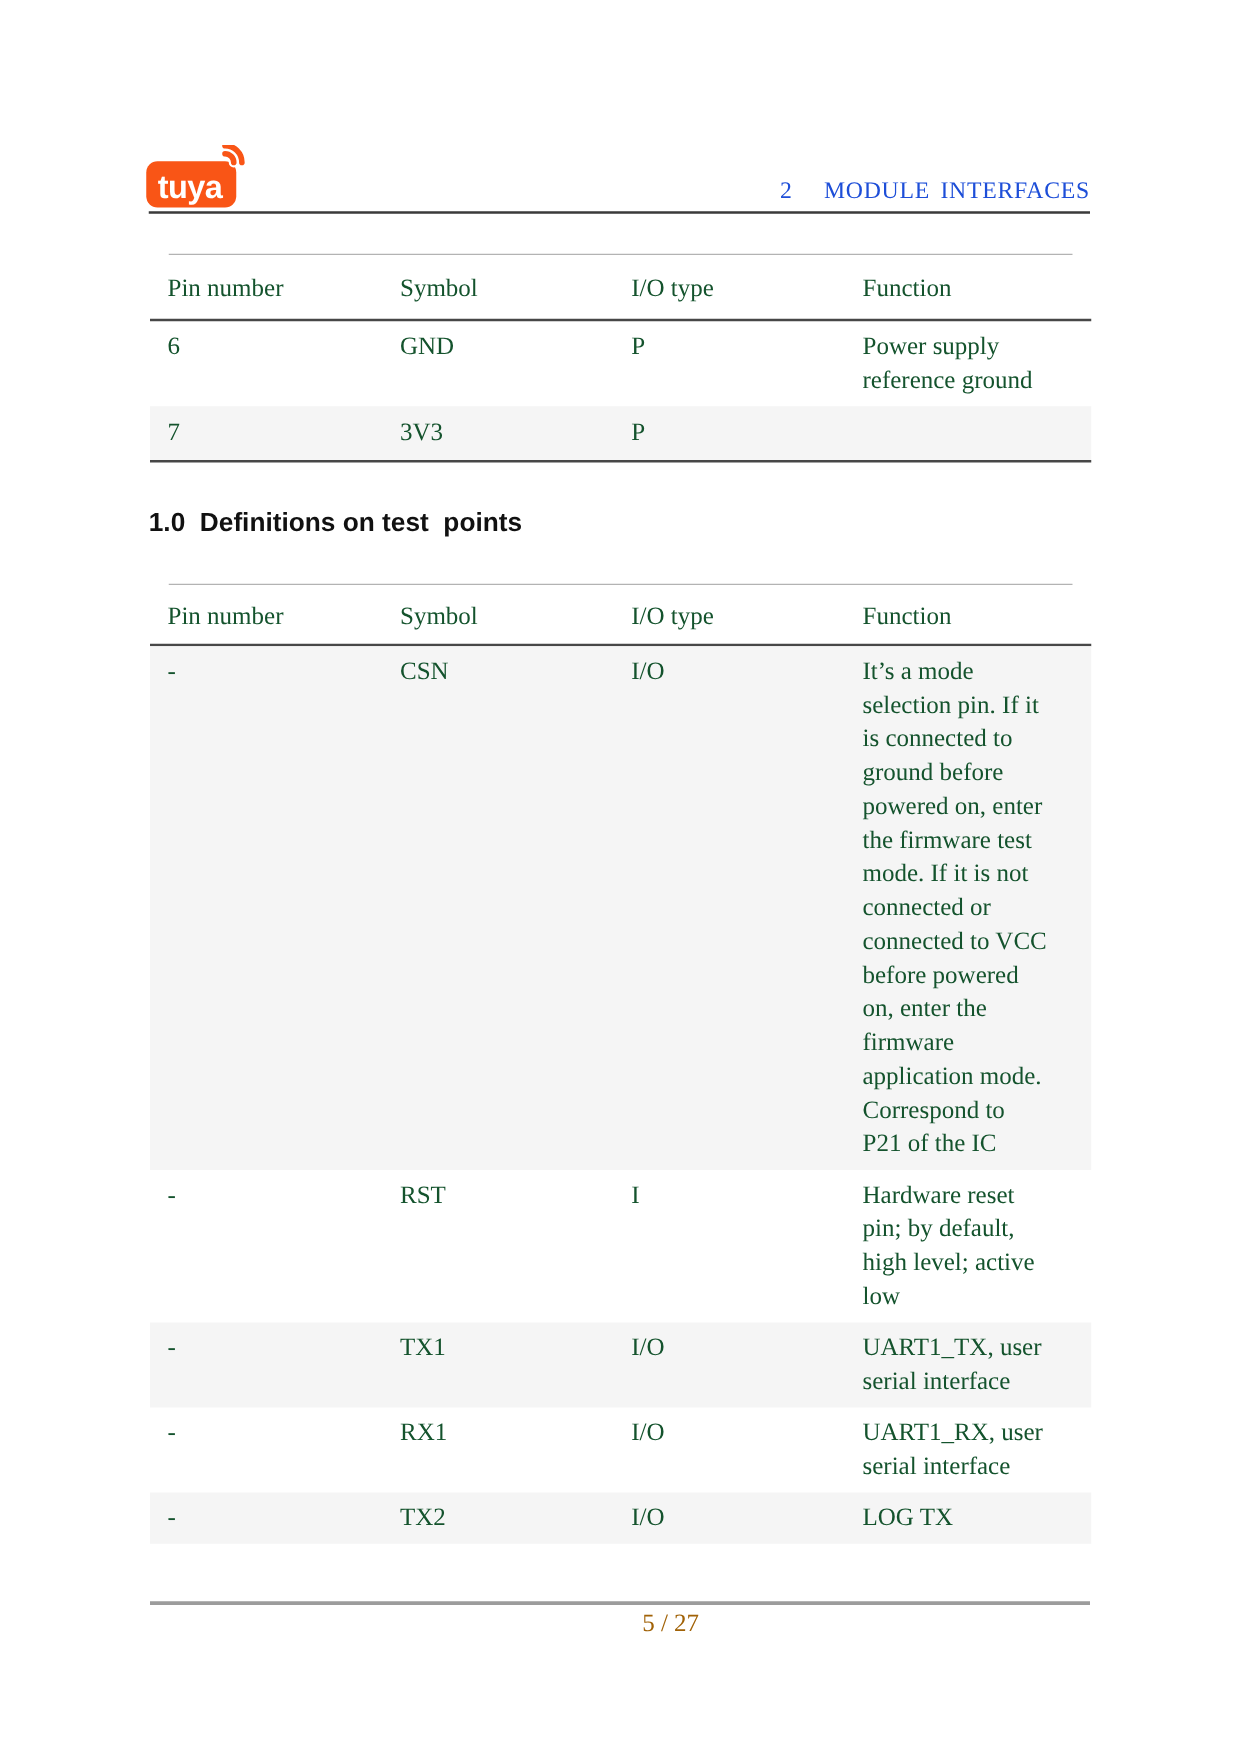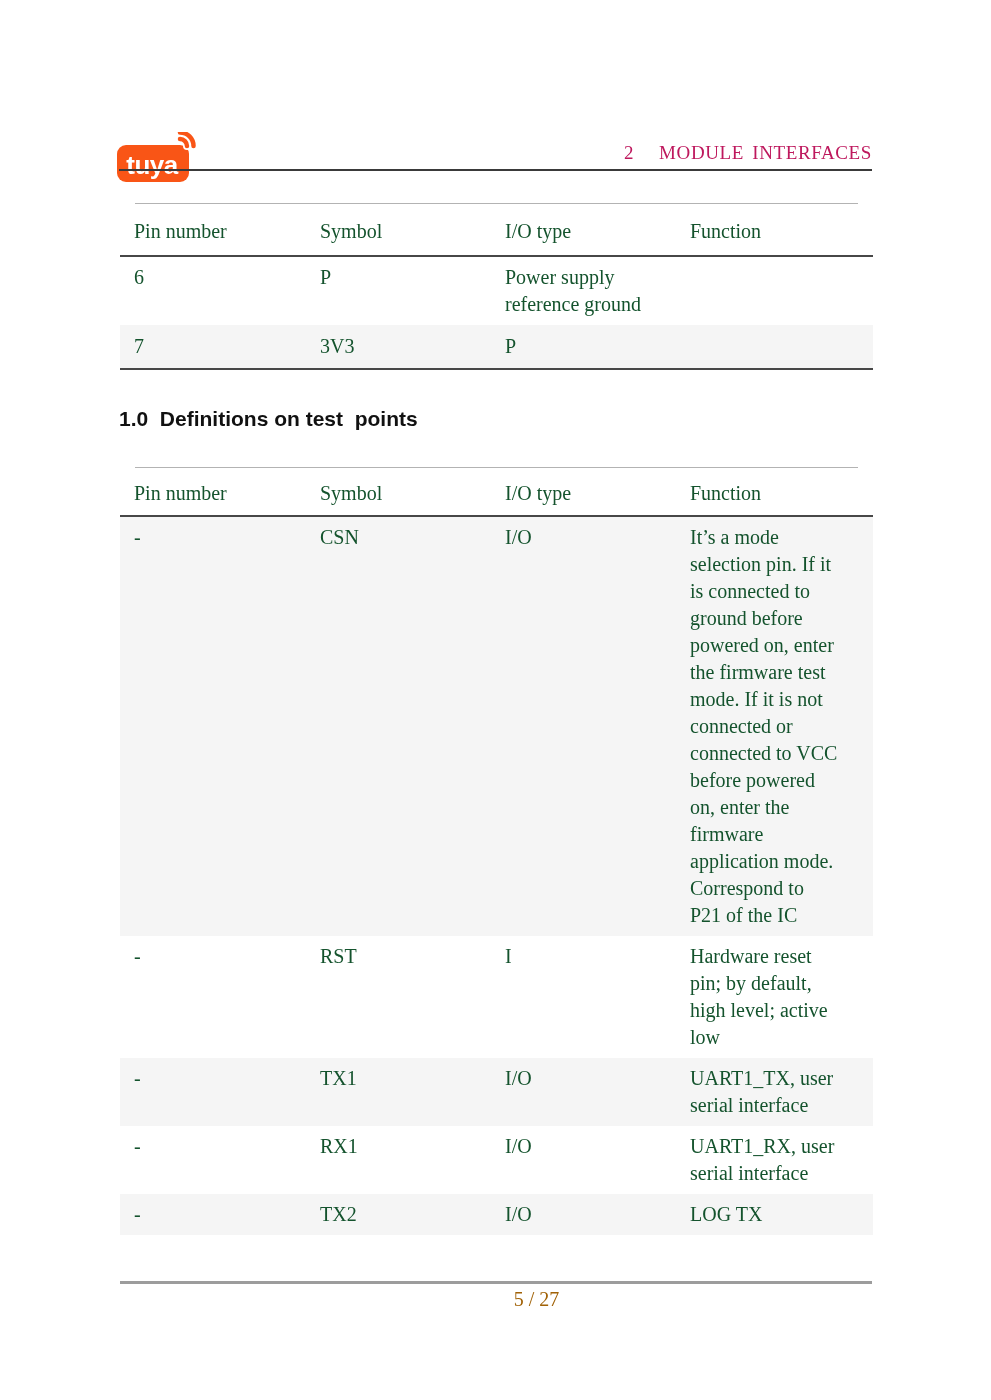--- a/index.html
+++ b/index.html
@@ -3,25 +3,25 @@
 <meta charset="utf-8">
 <style>
   * { margin:0; padding:0; box-sizing:border-box; }
   html,body { background:#ffffff; }
   body {
     width:991px; height:1400px; position:relative;
     font-family:"Liberation Serif", serif; color:#1d1d1d;
   }
 
   
-  .logo { position:absolute; left:114px; top:132px; width:90px; height:52px; }
+  .logo { position:absolute; left:114px; top:116px; width:90px; height:52px; }
   .chapter-title {
     position:absolute; right:119px; top:142px;
     font-size:19px; letter-spacing:0.6px; word-spacing:3px;
-    white-space:pre; color:#be185d;
+    white-space:pre; color:#1d4ed8;
   }
   .header-rule {
     position:absolute; left:119px; width:753px; top:169px;
     height:2px; background:#3a3a3a;
   }
 
   
   .tbl { position:absolute; left:120px; width:753px; }
   .tbl-topline { height:1px; background:#b3b3b3; margin:0 15px; }
   .rule-dark { height:2px; background:#474747; }
@@ -80,20 +80,21 @@
   <div class="tbl-topline"></div>
   <div class="trow hdr-row">
     <div class="cell">Pin number</div>
     <div class="cell">Symbol</div>
     <div class="cell">I/O type</div>
     <div class="cell">Function</div>
   </div>
   <div class="rule-dark"></div>
   <div class="trow">
     <div class="cell">6</div>
+    <div class="cell">GND</div>
     <div class="cell">P</div>
     <div class="cell">Power supply
 reference ground</div>
   </div>
   <div class="trow shaded row7">
     <div class="cell">7</div>
     <div class="cell">3V3</div>
     <div class="cell">P</div>
   </div>
   <div class="rule-dark"></div>

